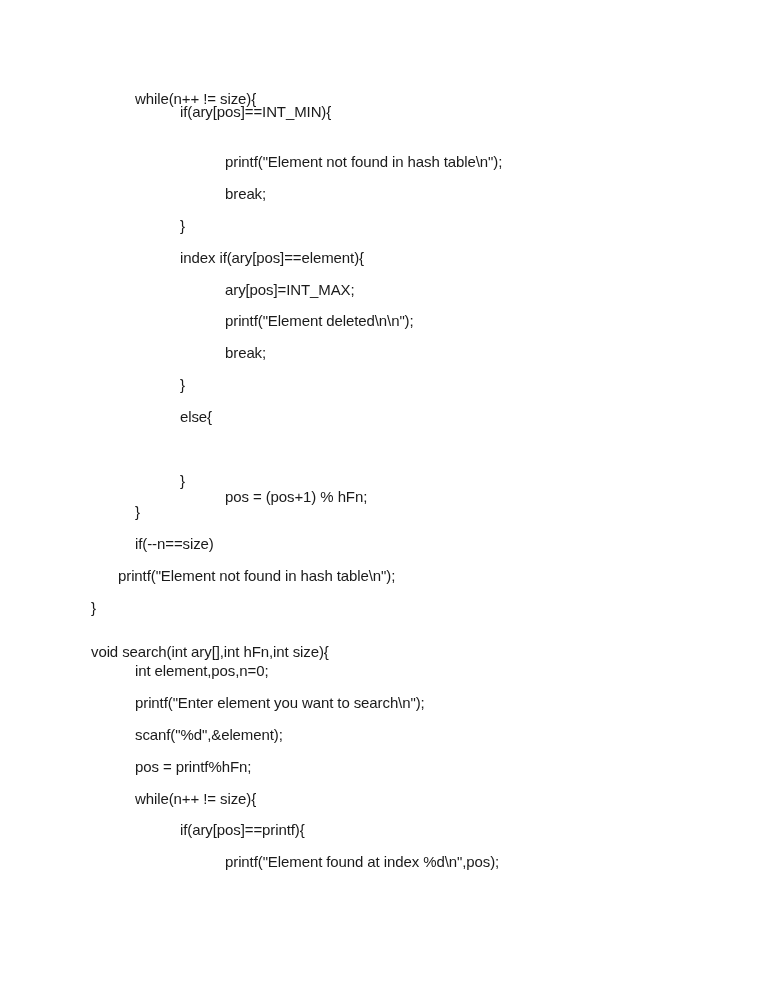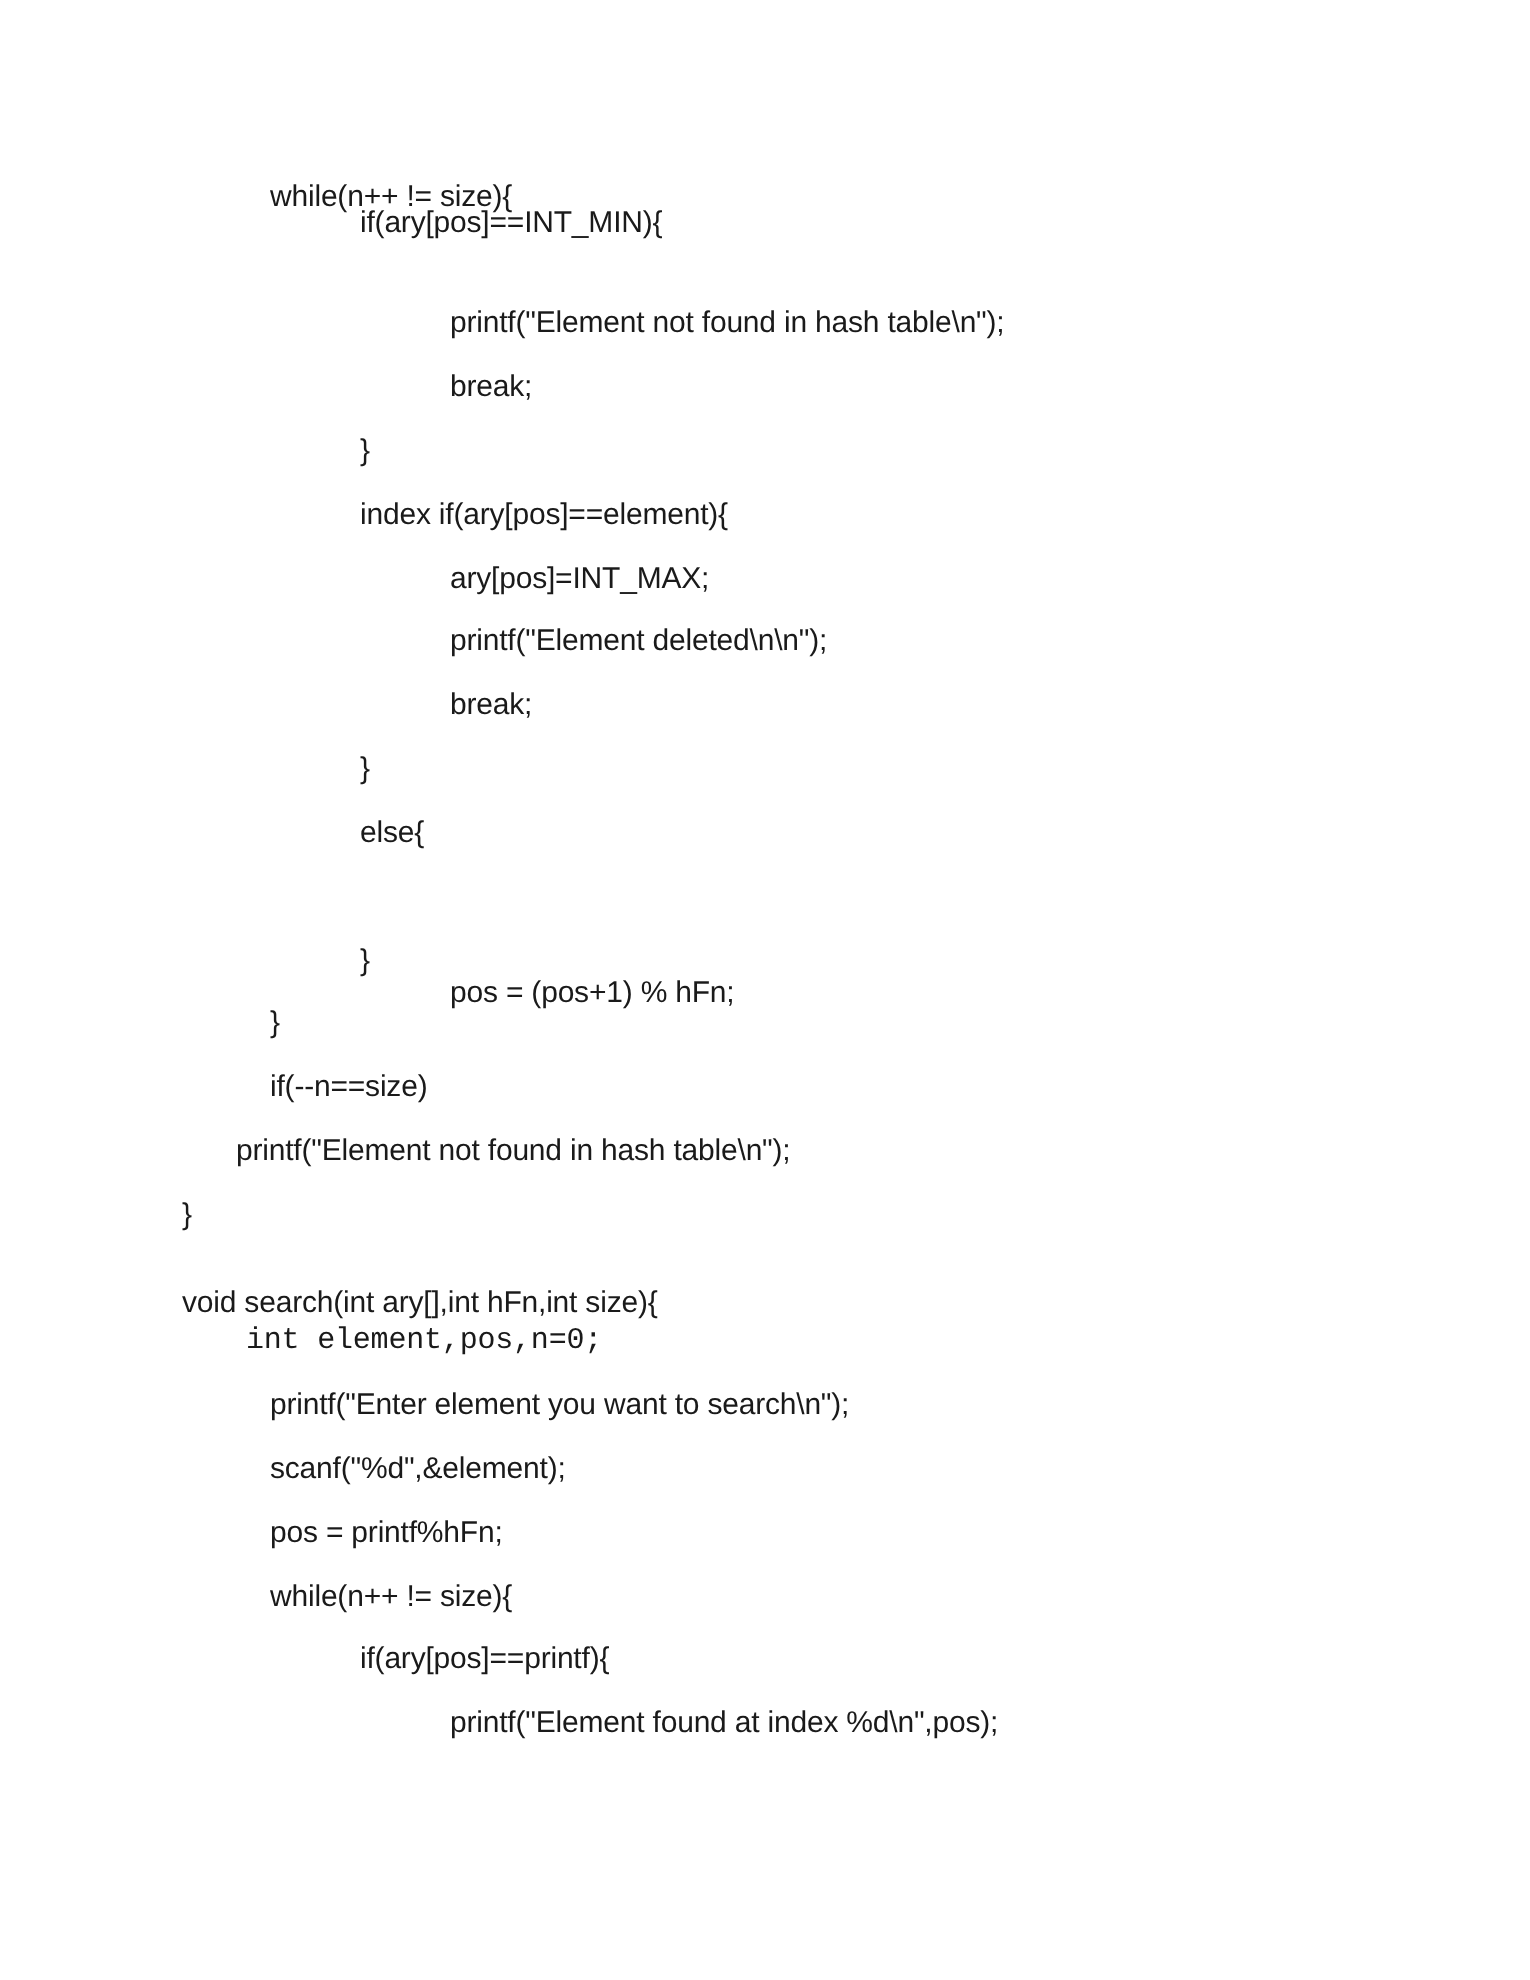--- a/index.html
+++ b/index.html
@@ -45,20 +45,20 @@
     <div class="code-line" style="left: 225px; top: 344px;">break;</div>
     <div class="code-line" style="left: 180px; top: 376px;">}</div>
     <div class="code-line" style="left: 180px; top: 408px;">else{</div>
     <div class="code-line" style="left: 225px; top: 440px; margin-top: 48px;">pos = (pos+1) % hFn;</div>
     <div class="code-line" style="left: 180px; top: 472px;">}</div>
     <div class="code-line" style="left: 135px; top: 503px;">}</div>
     <div class="code-line" style="left: 135px; top: 535px;">if(--n==size)</div>
     <div class="code-line" style="left: 118px; top: 567px;">printf("Element not found in hash table\n");</div>
     <div class="code-line" style="left: 91px; top: 599px;">}</div>
     <div class="code-line" style="left: 91px; top: 631px; margin-top: 12px;">void search(int ary[],int hFn,int size){</div>
-    <div class="code-line" style="left: 123px; top: 662px; font-family: Liberation Mono, monospace;">int element,pos,n=0;</div>
+    <div class="code-line" style="left: 135px; top: 662px;">int element,pos,n=0;</div>
     <div class="code-line" style="left: 135px; top: 694px;">printf("Enter element you want to search\n");</div>
     <div class="code-line" style="left: 135px; top: 726px;">scanf("%d",&amp;element);</div>
     <div class="code-line" style="left: 135px; top: 758px;">pos = printf%hFn;</div>
     <div class="code-line" style="left: 135px; top: 790px;">while(n++ != size){</div>
     <div class="code-line" style="left: 180px; top: 821px;">if(ary[pos]==printf){</div>
     <div class="code-line" style="left: 225px; top: 853px;">printf("Element found at index %d\n",pos);</div>
   </div>
 
 </body></html>

